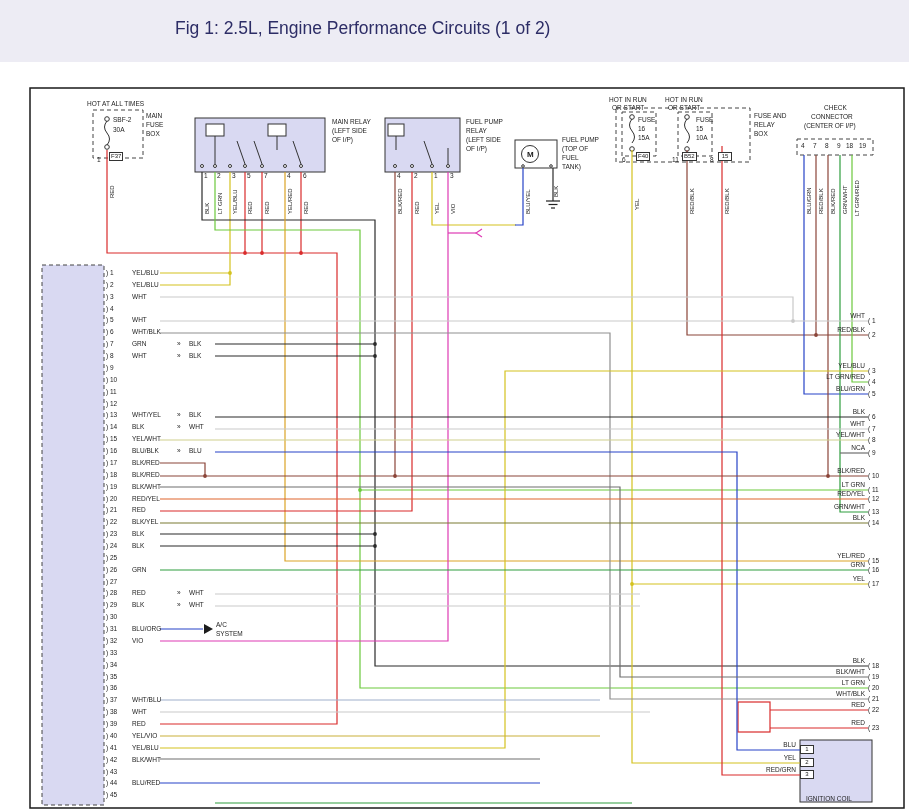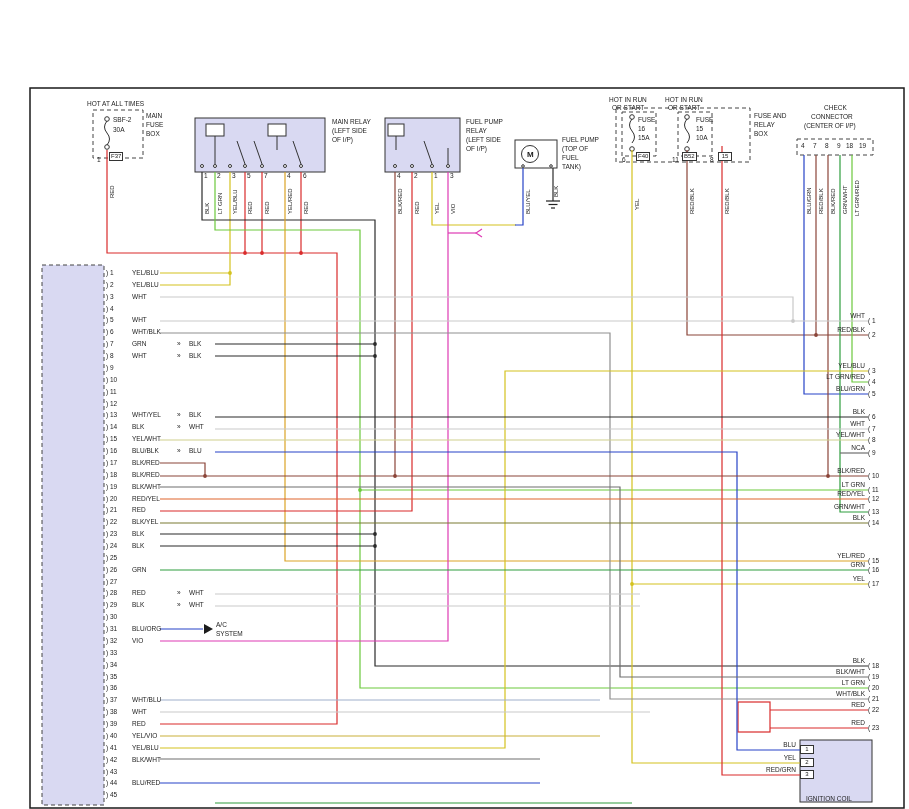--- a/index.html
+++ b/index.html
@@ -17,20 +17,23 @@
         padding:0 1px;text-align:center;min-width:10px;}
   .m{font-size:8px;font-weight:bold;}
   .dashed{fill:#fff;stroke:#444;stroke-width:1;stroke-dasharray:4,3;}
   .dashedfill{fill:#d9d9f2;stroke:#444;stroke-width:1;stroke-dasharray:4,3;}
   .solidfill{fill:#d9d9f2;stroke:#333;stroke-width:1;}
 </style>
 </head>
 <body>
 
 <div id="diag">
+  <div class="hdr">
+    <div class="title">Fig 1: 2.5L, Engine Performance Circuits (1 of 2)</div>
+  </div>
 
   <svg id="wires" width="909" height="809" viewBox="0 0 909 809">
 
     <rect x="30" y="88" width="874" height="720" fill="#fff" stroke="#1a1a1a" stroke-width="1.5"></rect>
 
     <rect x="42" y="265" width="62" height="540" class="dashedfill"></rect>
 
     <rect x="93" y="110" width="50" height="48" class="dashed"></rect>
 
     <rect x="195" y="118" width="130" height="54" class="solidfill"></rect>

